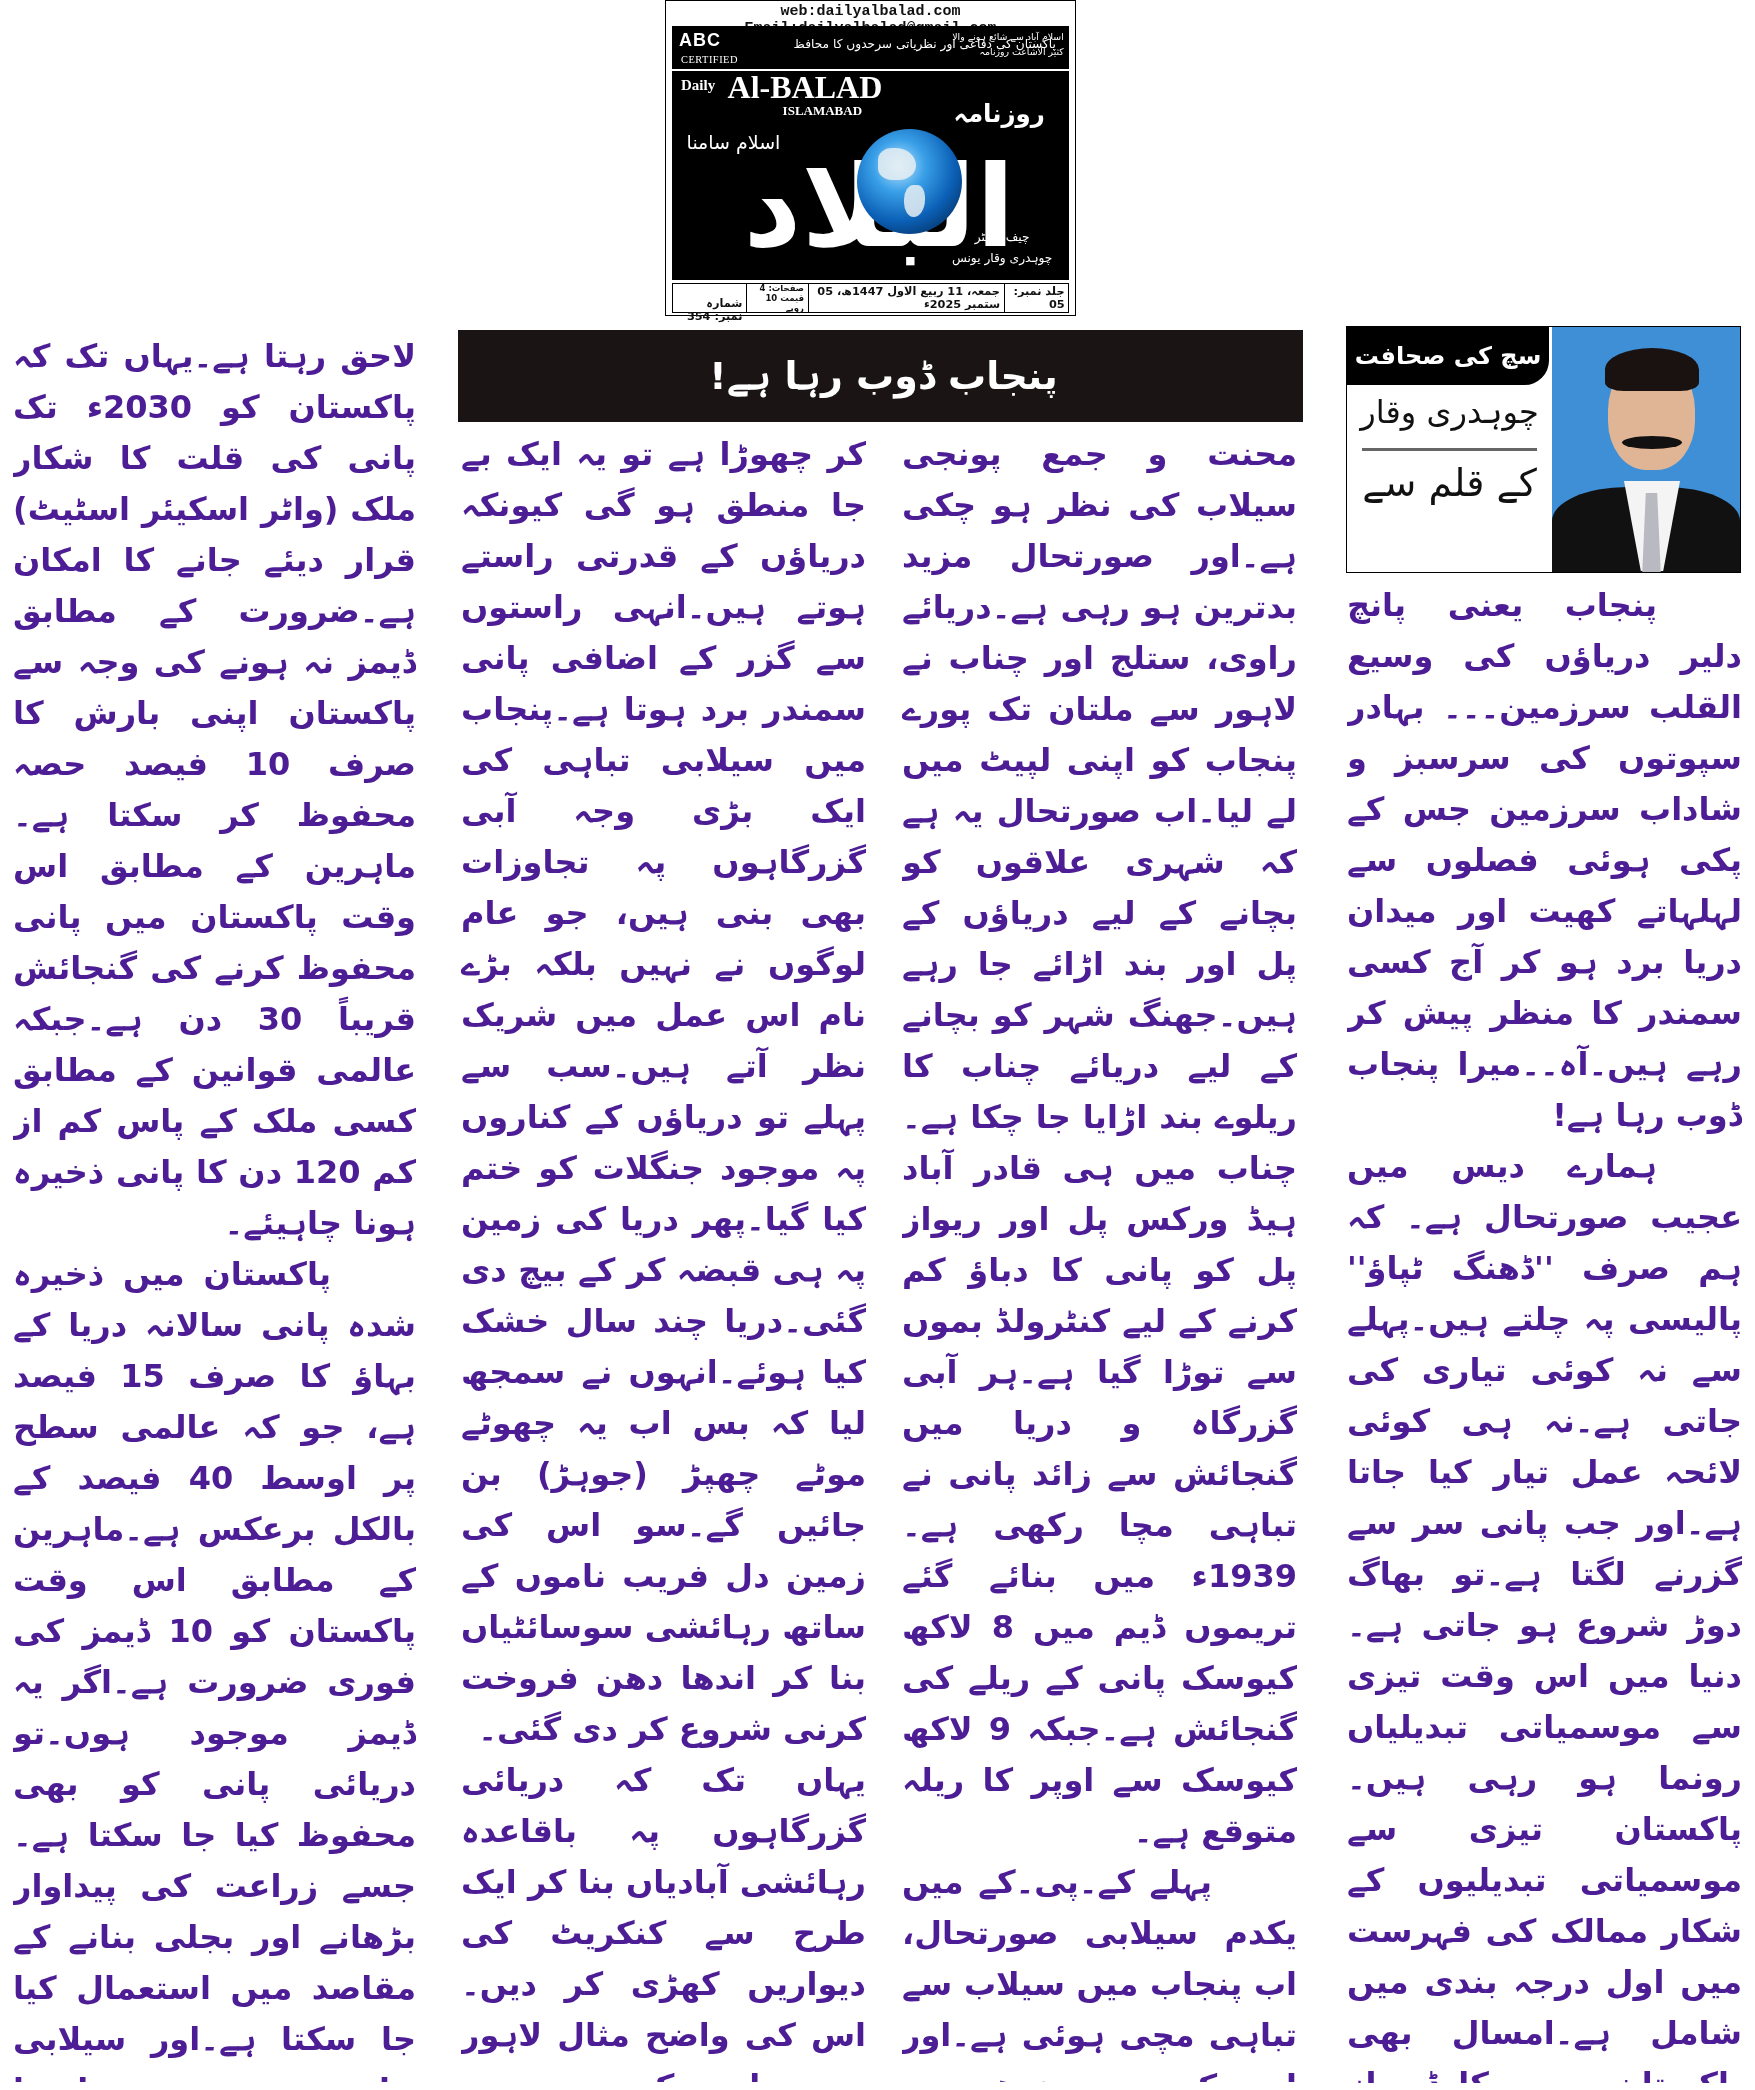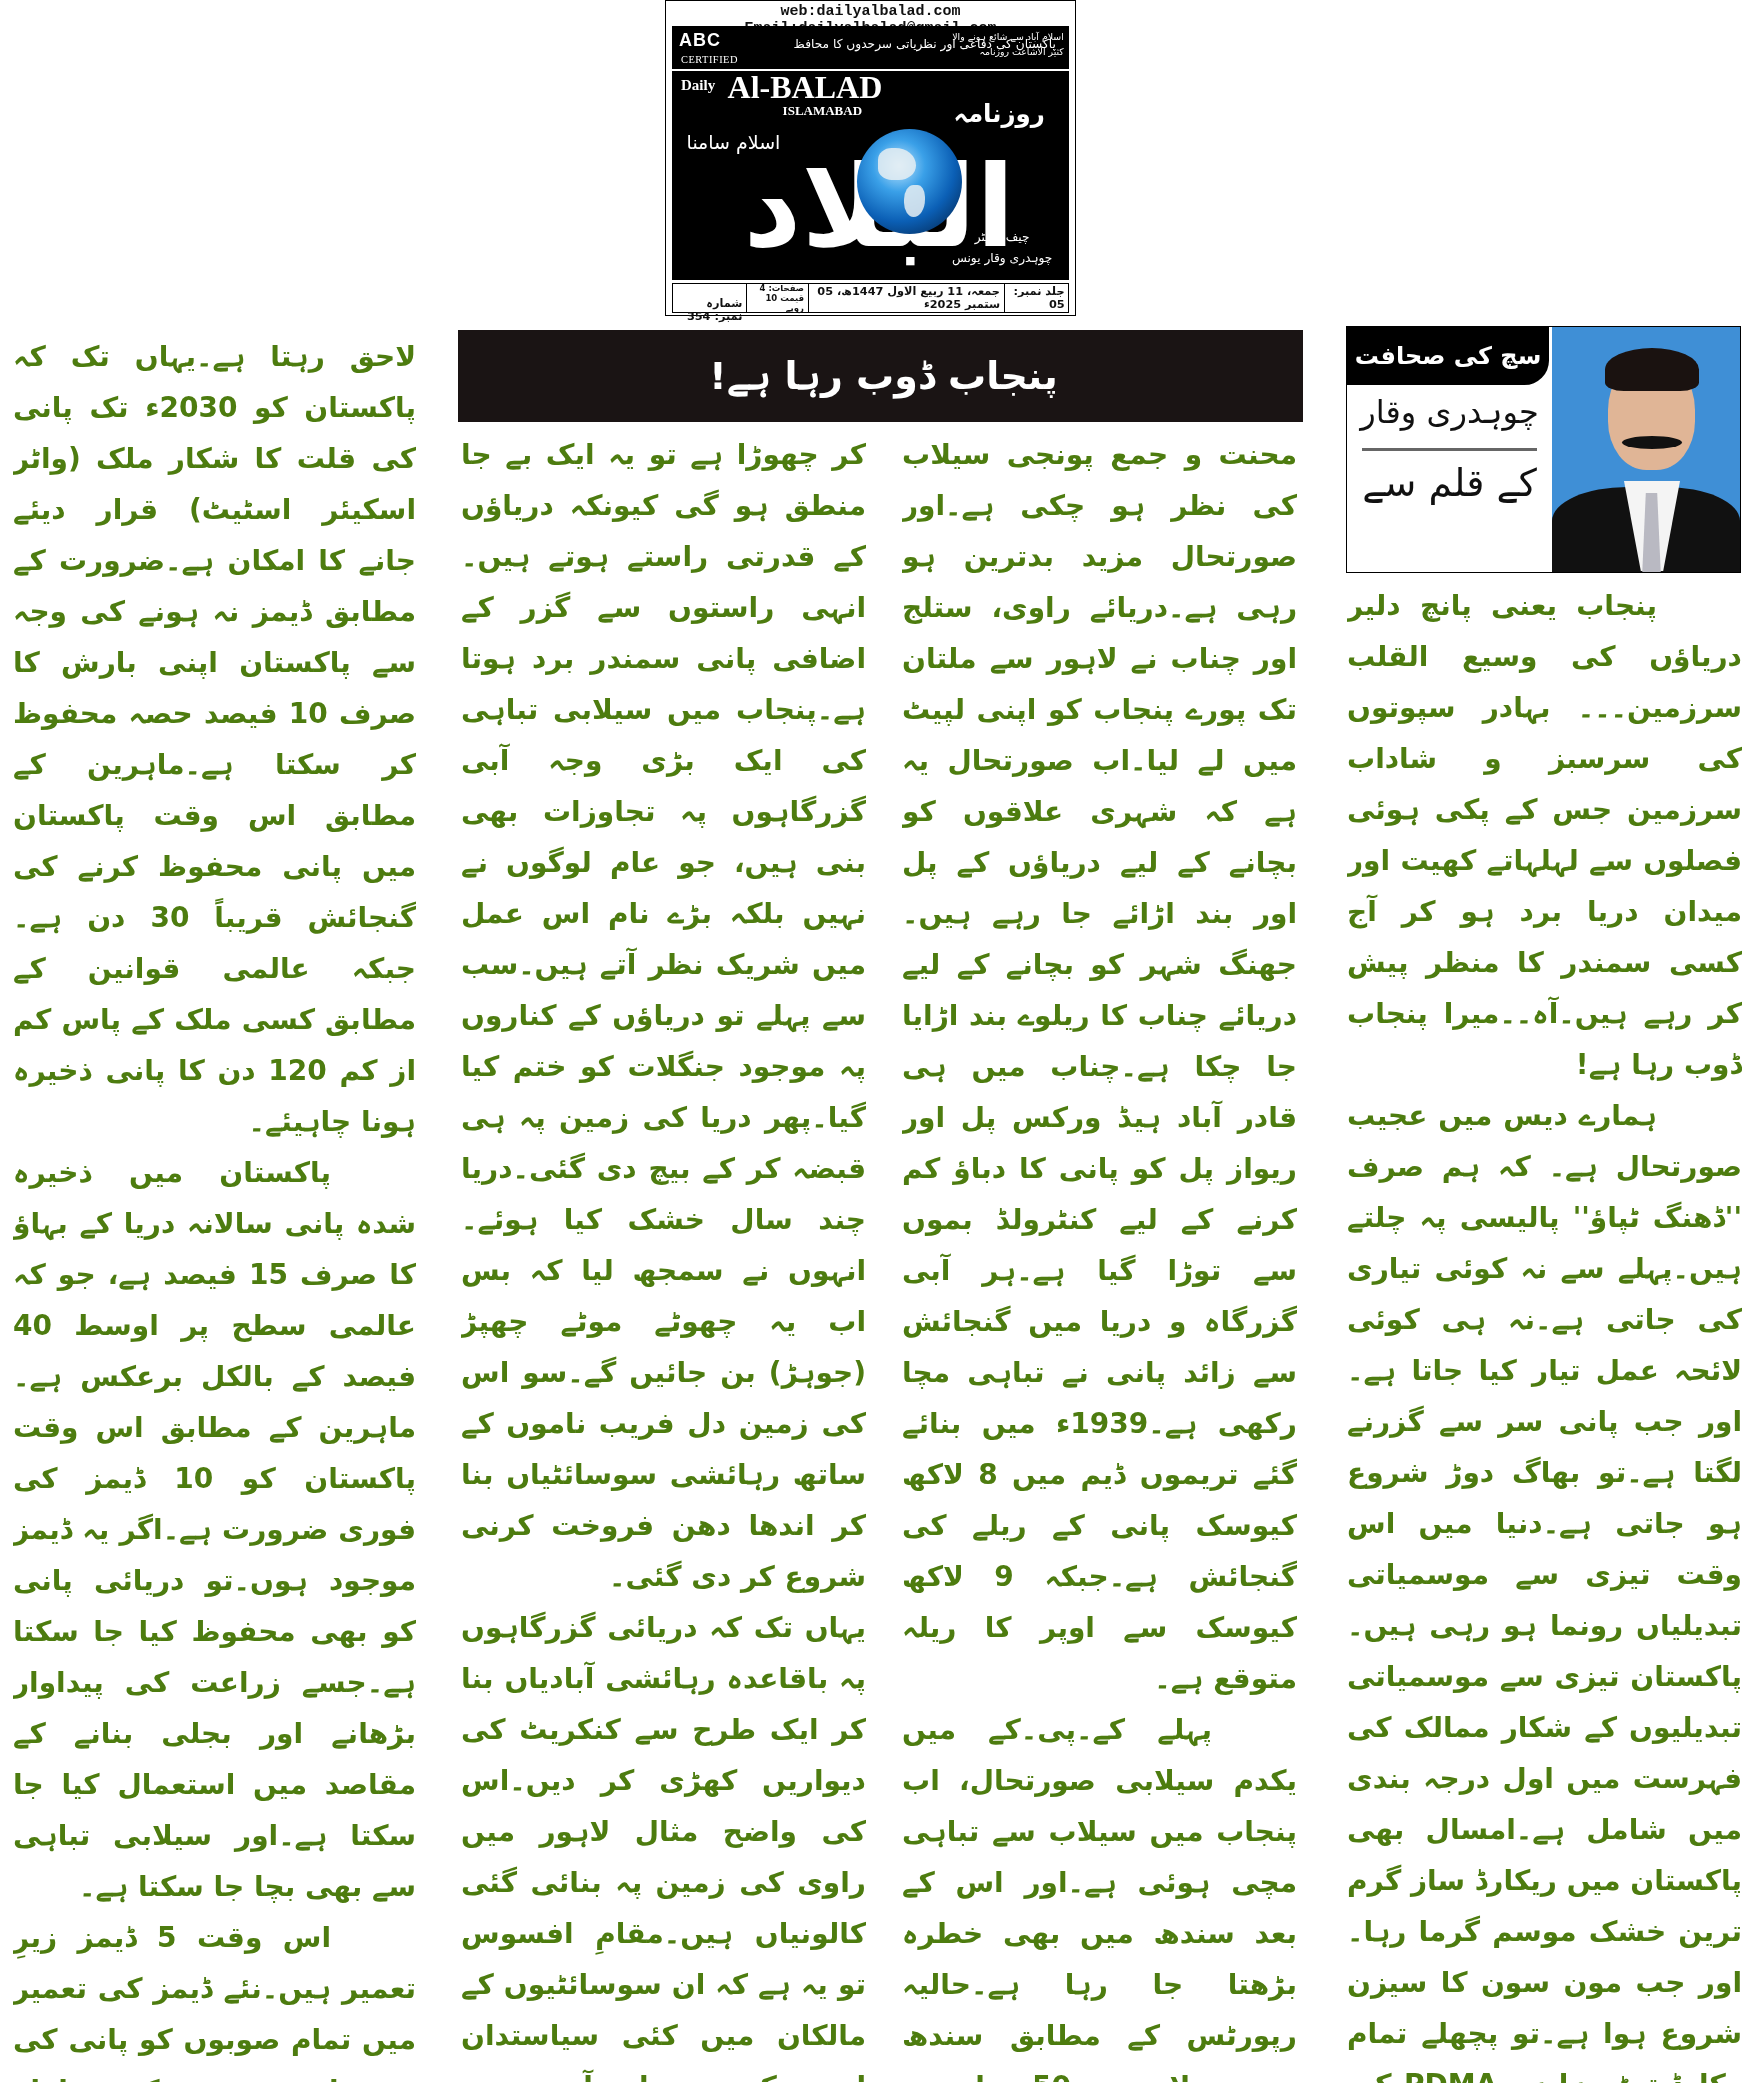--- a/index.html
+++ b/index.html
@@ -37,21 +37,21 @@
   #ab-face{position:absolute;left:56px;top:32px;width:87px;height:111px;border-radius:46% 46% 44% 44%;background:#e0b596;}
   #ab-hair{position:absolute;left:53px;top:21px;width:94px;height:43px;border-radius:50% 50% 20% 20%;background:#1a1210;}
   #ab-mustache{position:absolute;left:70px;top:109px;width:60px;height:13px;border-radius:50%;background:#111;}
   #ab-suit{position:absolute;left:0;right:0;top:160px;bottom:0;background:#111;border-radius:40% 40% 0 0;}
   #ab-shirt{position:absolute;left:72px;top:154px;width:56px;height:90px;background:#f4f4f4;clip-path:polygon(0 0,100% 0,70% 100%,30% 100%);}
   #ab-tie{position:absolute;left:90px;top:166px;width:19px;height:85px;background:#b9b9c2;clip-path:polygon(20% 0,80% 0,100% 100%,0 100%);}
   
   #headline-box{left:458px;top:330px;width:839px;height:92px;background:#1a1414;color:#fff;display:flex;align-items:center;justify-content:center;padding-left:6px;}
   #headline{font-size:38px;font-weight:bold;direction:rtl;}
   
-  .col{position:absolute;direction:rtl;text-align:justify;text-align-last:right;font-size:28px;line-height:51px;font-weight:bold;color:#4d7c0f;overflow:hidden;}
+  .col{position:absolute;direction:rtl;text-align:justify;text-align-last:right;font-size:32px;line-height:51px;font-weight:bold;color:#4c1d95;overflow:hidden;}
   .col p{margin:0;}
   .col p.indent{text-indent:85px;}
   #col-1{left:13px;top:331px;width:403px;height:1751px;}
   #col-2{left:461px;top:429px;width:405px;height:1653px;}
   #col-3{left:902px;top:429px;width:395px;height:1653px;}
   #col-4{left:1347px;top:580px;width:395px;height:1503px;}
 </style>
 </head>
 <body>
 

